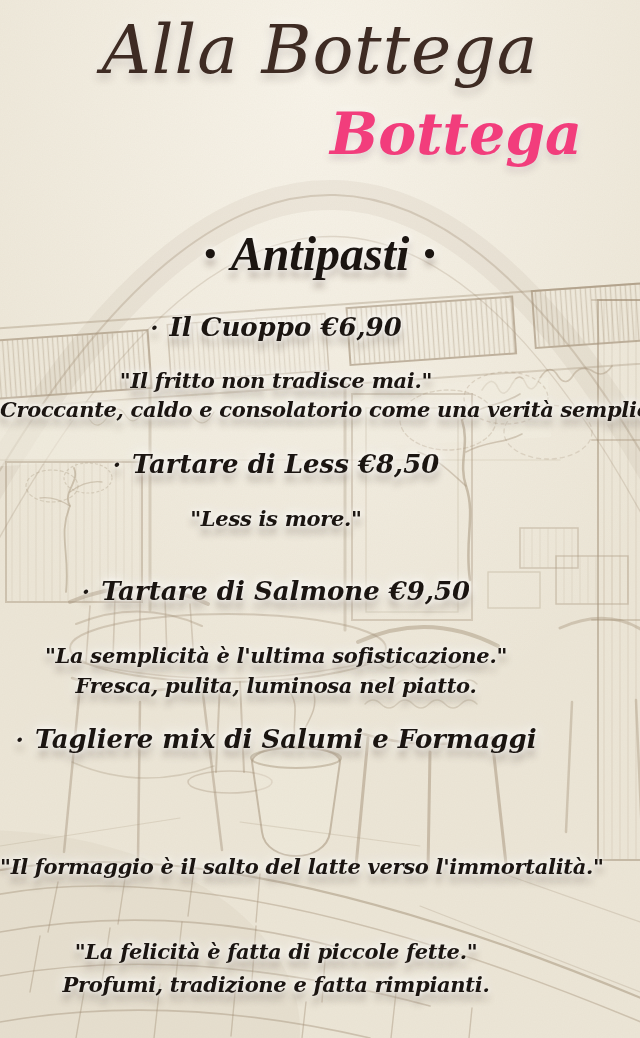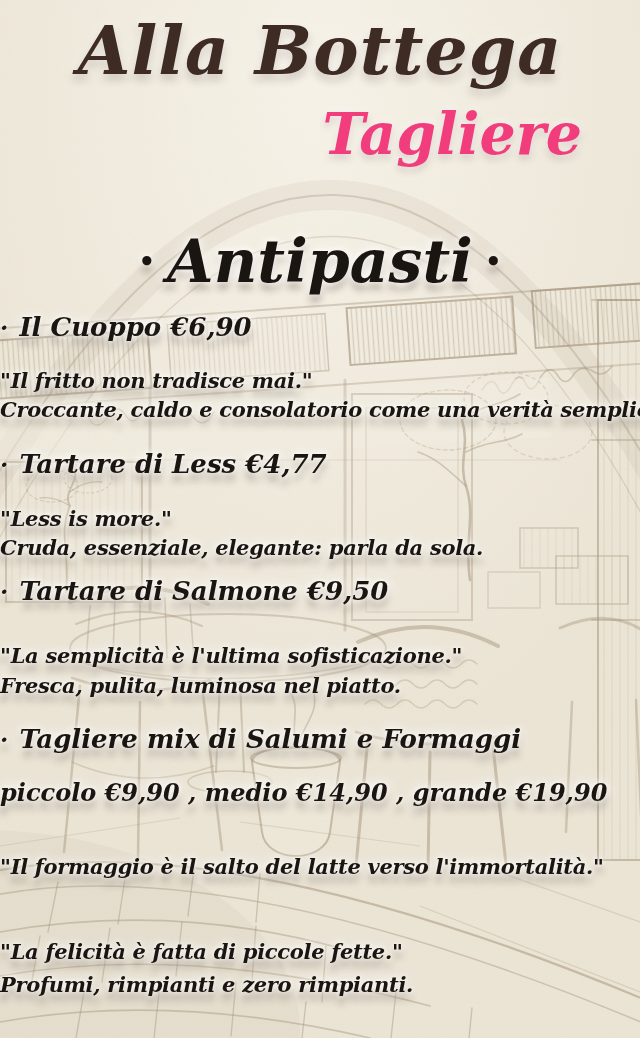--- a/index.html
+++ b/index.html
@@ -12,48 +12,48 @@
   *{margin:0;padding:0;box-sizing:border-box;}
   html,body{background:#d9d2c2;}
   body{font-family:"DejaVu Serif","Liberation Serif",serif;}
   .page{
     position:relative;width:640px;height:1038px;overflow:hidden;
     background:var(--paper,#ece6d7);
     margin:0 auto;
   }
   .bg{position:absolute;inset:0;color:var(--sketch,#a08d74);}
   .line{
-    position:absolute;left:0;width:552px;text-align:left;
+    position:absolute;left:0;width:552px;text-align:center;
     font-style:italic;font-weight:bold;color:var(--ink,#1b1511);
     white-space:nowrap;
     text-shadow:
       0 0 5px rgba(255,255,255,.95),
       0 0 12px rgba(255,255,255,.9),
       0 0 22px rgba(255,255,255,.7),
       0 8px 7px rgba(82,61,43,.42);
   }
   .brand-title{
     position:absolute;top:10px;left:0;width:640px;text-align:center;
-    font-size:68px;font-style:italic;font-weight:bold;letter-spacing:1px;
+    font-size:68px;font-style:italic;font-weight:normal;letter-spacing:1px;
     color:var(--title-brown,#3e2b23);
     text-shadow:0 0 12px rgba(255,255,255,.75), 0 5px 8px rgba(60,40,28,.28);
   }
   .brand-subtitle{
     position:absolute;top:100px;right:58px;
     font-size:57px;font-style:italic;font-weight:bold;
     color:var(--accent-pink,#f23d7c);
     text-shadow:0 0 10px rgba(255,255,255,.8), 0 4px 7px rgba(90,50,60,.25);
   }
   .heading{
     position:absolute;top:226px;left:0;width:640px;
     display:flex;align-items:center;justify-content:center;gap:12px;
     font-style:italic;font-weight:bold;color:var(--ink,#1b1511);
     text-shadow:0 0 6px rgba(255,255,255,.95),0 0 14px rgba(255,255,255,.85),0 7px 7px rgba(82,61,43,.4);
   }
-  .heading .heading-text{font-size:60px;}
+  .heading .heading-text{font-size:48px;font-family:Liberation Serif, serif;}
   .heading .dot{font-size:26px;line-height:1;}
   .item{font-size:26px;}
   .item .bullet{font-size:24px;padding-right:2px;}
   .quote,.desc{font-size:21px;letter-spacing:-.3px;}
   .sizes{font-size:24px;}
   .t-item1{top:312px;} .t-q1{top:368px;} .t-d1{top:397px;}
   .t-item2{top:449px;} .t-q2{top:506px;} .t-d2{top:535px;}
   .t-item3{top:576px;} .t-q3{top:643px;} .t-d3{top:673px;}
   .t-item4{top:724px;} .t-sizes{top:778px;}
   .t-q4{top:854px;} .t-d4{top:889px;}
@@ -162,55 +162,53 @@
       <path d="M58 882 L48 932 M126 872 L118 924 M194 868 L188 916 M260 874 L256 922 M40 936 L30 992 M110 928 L102 982 M182 922 L176 976 M256 926 L252 980 M326 946 L322 1002 M84 992 L76 1038 M160 984 L154 1038 M236 982 L231 1036 M306 1002 L302 1038 M396 992 L391 1038 M472 1008 L469 1038" stroke-width="1.4" opacity="0.4"></path>
       <path d="M470 862 L640 922 M420 906 L640 992" stroke-width="1.2" opacity="0.26"></path>
       <path d="M0 846 L180 818 M240 822 L420 846" stroke-width="1.1" opacity="0.22"></path>
     </g>
 
     <ellipse cx="-20" cy="1030" rx="320" ry="200" fill="currentColor" opacity="0.07"></ellipse>
     <rect width="640" height="1038" filter="url(#grain)"></rect>
   </svg>
 
   <h1 class="brand-title">Alla Bottega</h1>
-  <div class="brand-subtitle">Tagliere</div>
+  <div class="brand-subtitle">Bottega</div>
 
   <div class="heading">
     <span class="dot">•</span>
     <span class="heading-text">Antipasti</span>
     <span class="dot">•</span>
   </div>
 
   <div class="line item t-item1">
     <span class="bullet">·</span>
     <span>Il Cuoppo</span>
     <span>€6,90</span>
   </div>
   <div class="line quote t-q1">"Il fritto non tradisce mai."</div>
   <div class="line desc t-d1">Croccante, caldo e consolatorio come una verità semplice.</div>
 
   <div class="line item t-item2">
     <span class="bullet">·</span>
     <span>Tartare di Less</span>
-    <span>€4,77</span>
+    <span>€8,50</span>
   </div>
   <div class="line quote t-q2">"Less is more."</div>
-  <div class="line desc t-d2">Cruda, essenziale, elegante: parla da sola.</div>
 
   <div class="line item t-item3">
     <span class="bullet">·</span>
     <span>Tartare di Salmone</span>
     <span>€9,50</span>
   </div>
   <div class="line quote t-q3">"La semplicità è l'ultima sofisticazione."</div>
   <div class="line item t-item4">
     <span class="bullet">·</span>
     <span>Tagliere mix di Salumi e Formaggi</span>
     <span></span>
   </div>
 
   <div class="line desc t-d3">Fresca, pulita, luminosa nel piatto.</div>
-  <div class="line sizes t-sizes">piccolo €9,90 , medio €14,90 , grande €19,90</div>
   <div class="line quote t-q4">"Il formaggio è il salto del latte verso l'immortalità."</div>
   <div class="line quote t-q5">"La felicità è fatta di piccole fette."</div>
-  <div class="line desc t-d5">Profumi, rimpianti e zero rimpianti.</div>
+  <div class="line desc t-d5">Profumi, tradizione e fatta rimpianti.</div>
 
 </div>
 
 </body></html>

